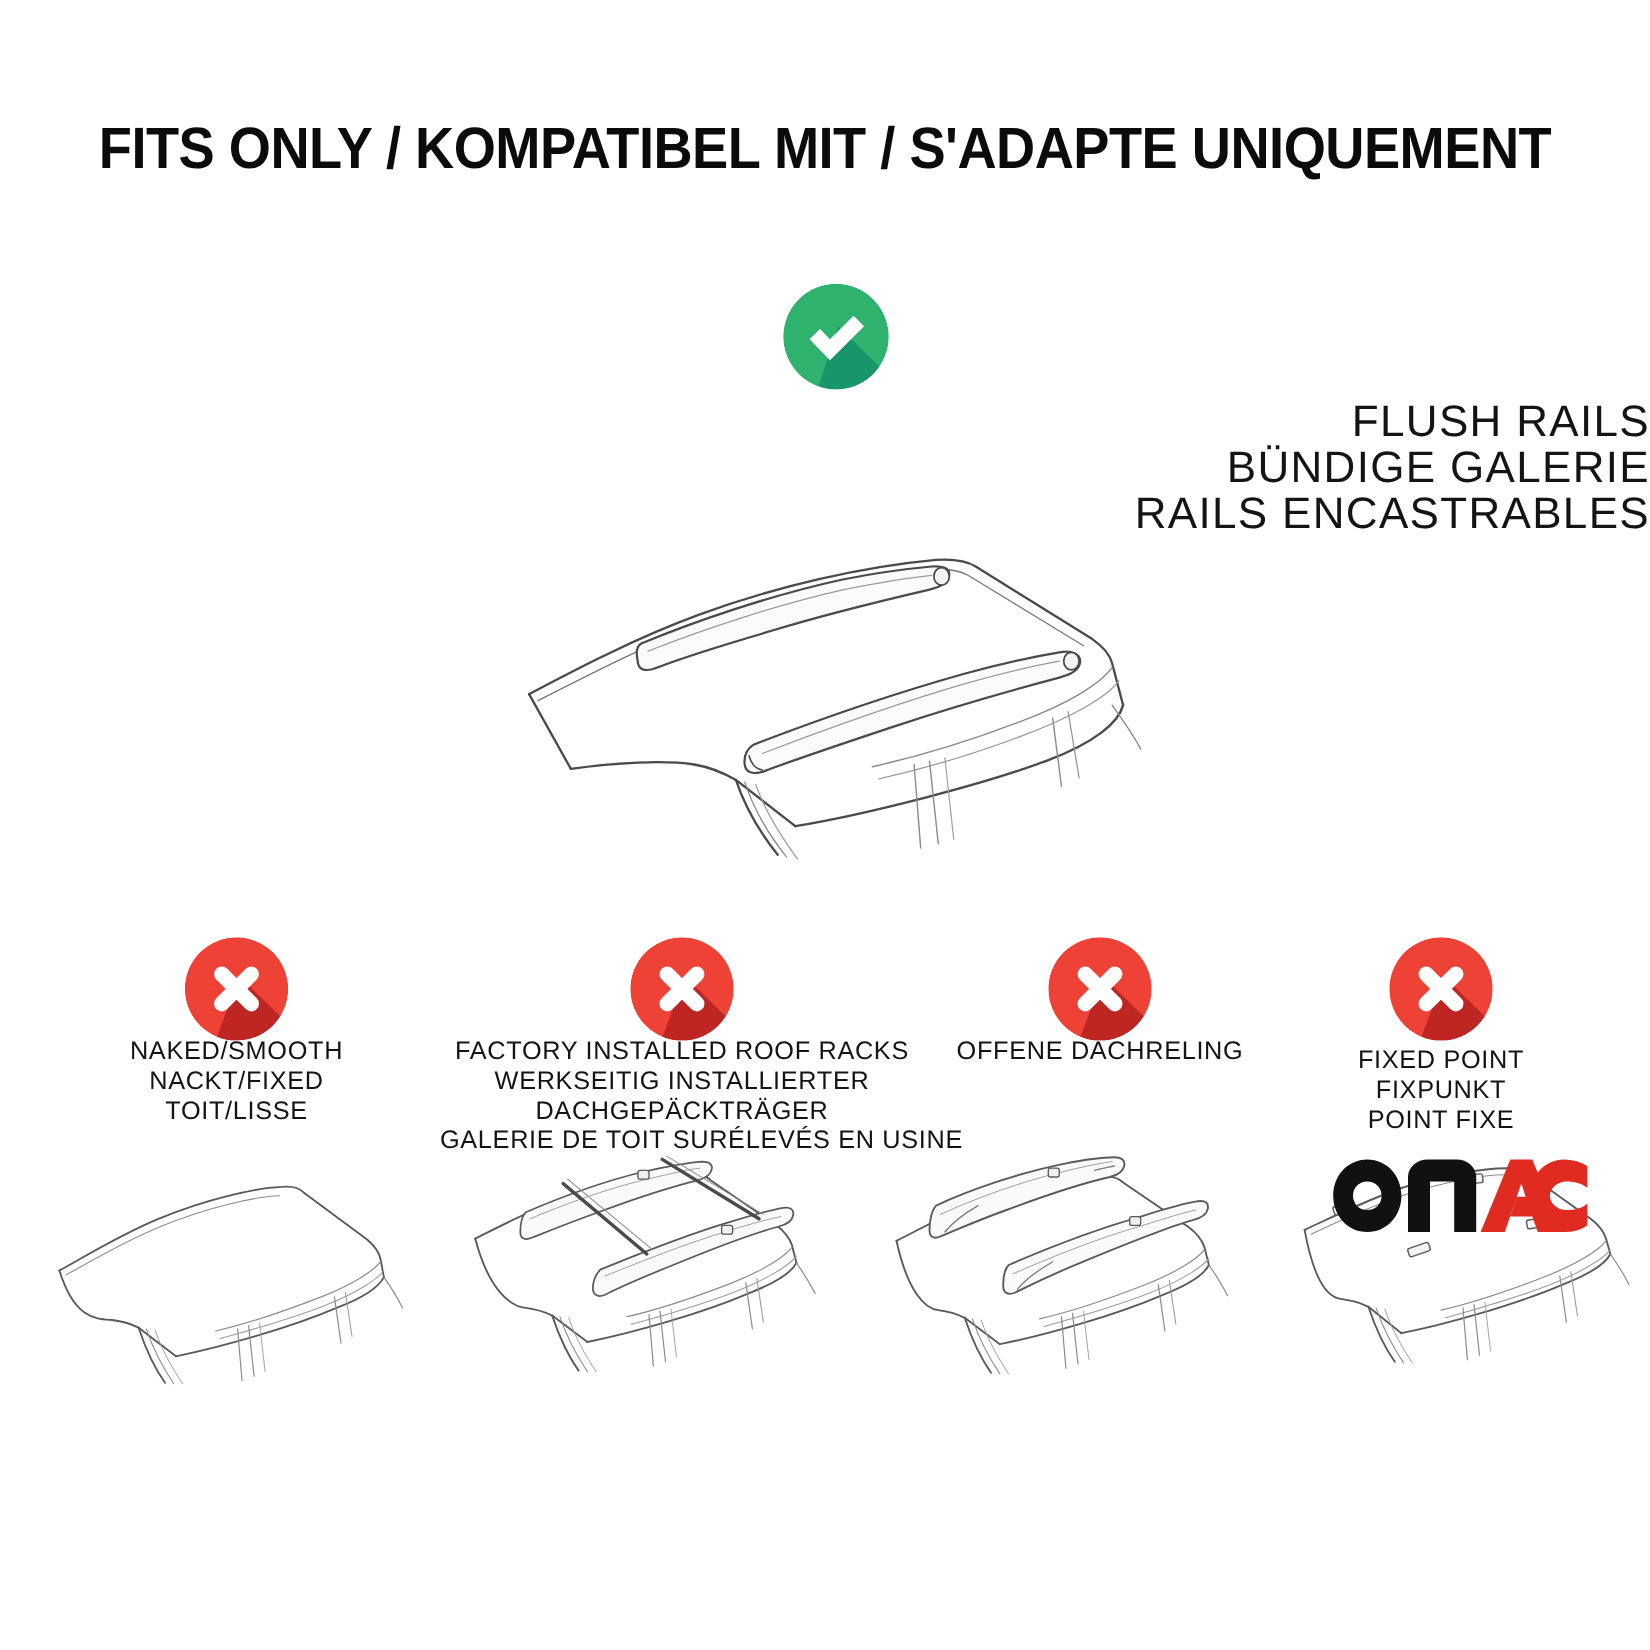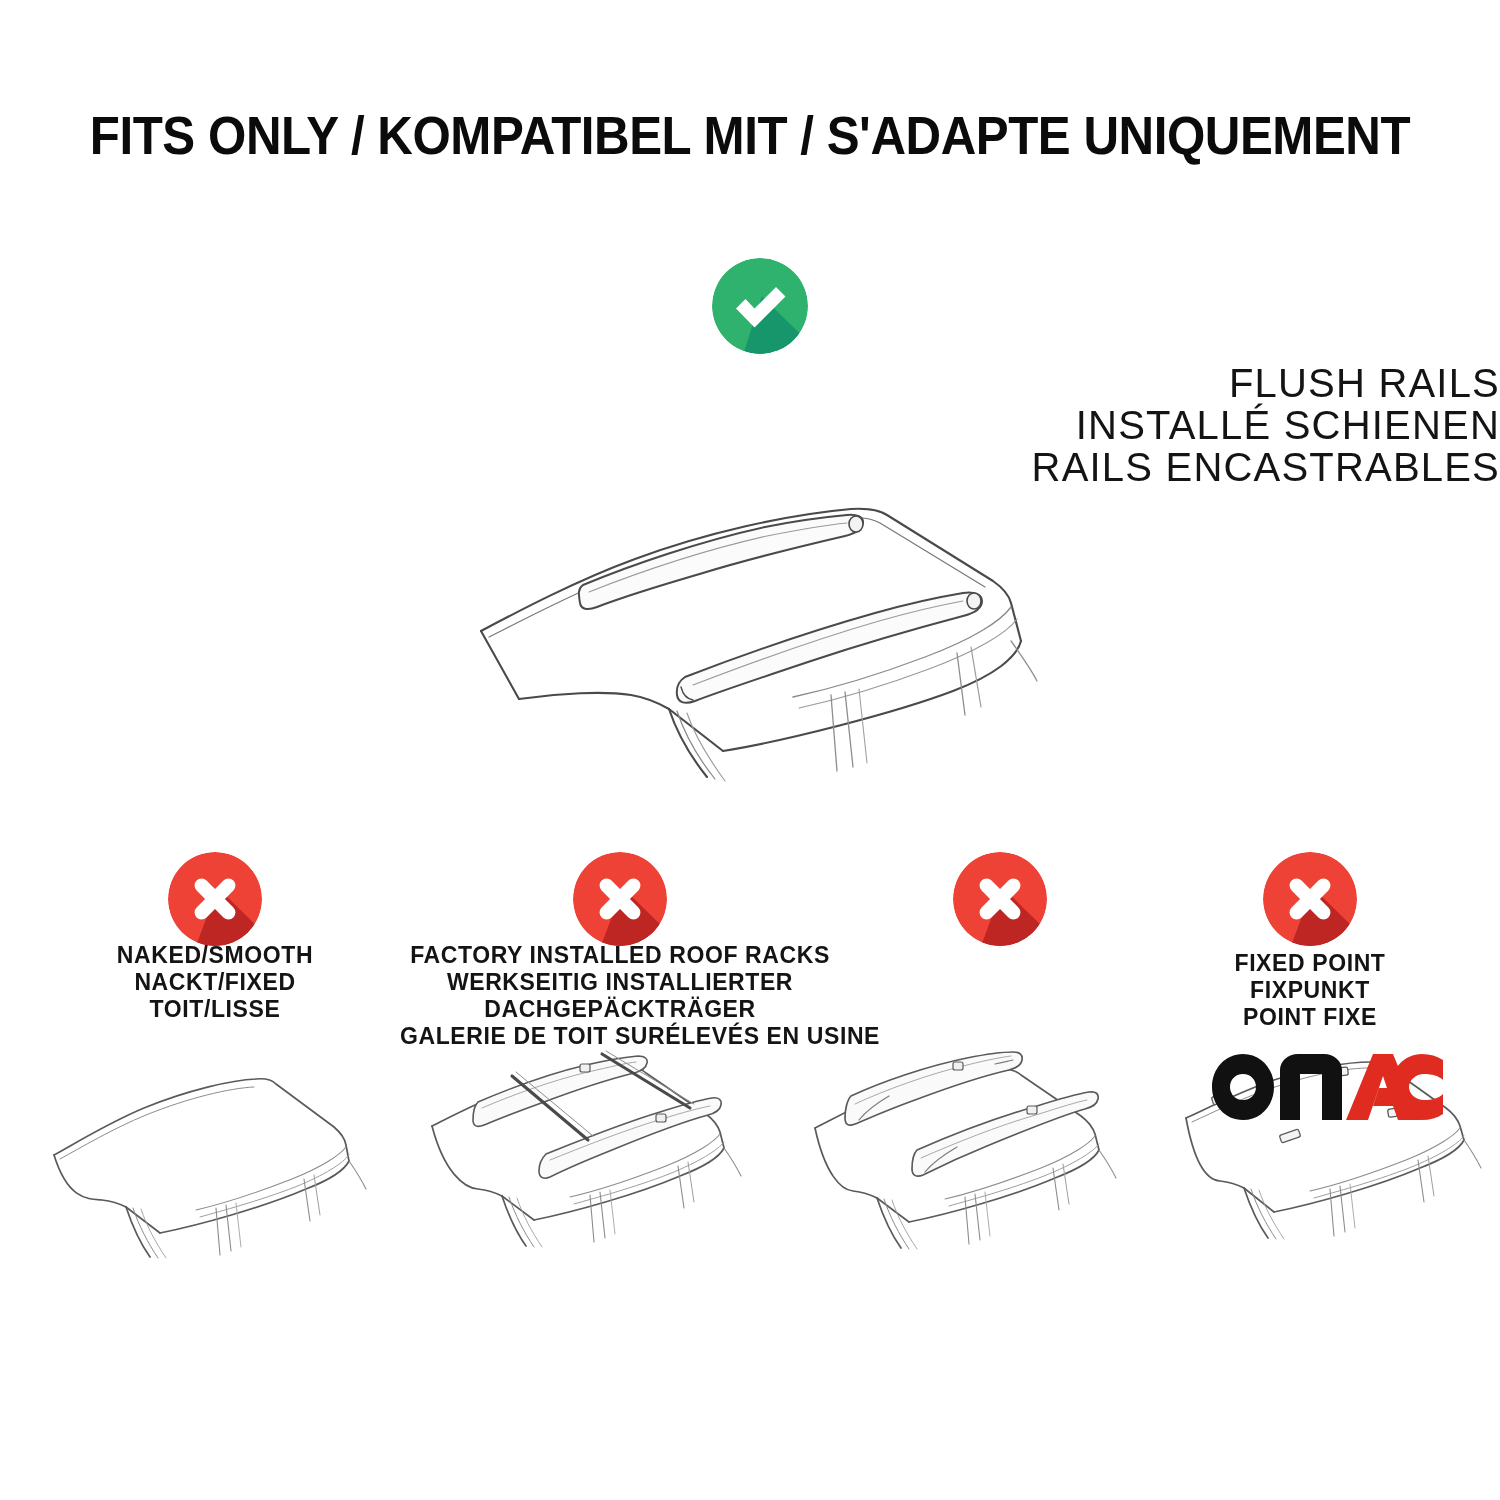--- a/index.html
+++ b/index.html
@@ -69,21 +69,21 @@
   .cap{
     position:absolute;
     text-align:center;
     color:#141414;
     font-family:"Liberation Sans", sans-serif;
     font-weight:300;
     font-size:23px;
     line-height:27px;
     letter-spacing:0.6px;
   }
-  .cap div{white-space:nowrap;font-weight:bold;}
+  .cap div{white-space:nowrap;}
 
   
   .illus{position:absolute;}
   .illus svg{display:block;width:100%;height:100%;}
 
   
   .logo{
     position:absolute;
     right:55px;
     bottom:38px;
@@ -104,21 +104,21 @@
     <div class="shadow"></div>
     <div class="glyph">
       <svg viewBox="0 0 96 96" xmlns="http://www.w3.org/2000/svg">
         <path d="M24 50.5 L33.5 41 L42.5 50.5 L64 29 L73.5 38.5 L42.5 69.5 Z" fill="#ffffff"></path>
       </svg>
     </div>
   </div>
 
   <div class="hero-caption" style="top:362px;">
     <div>FLUSH RAILS</div>
-    <div>INSTALLÉ SCHIENEN</div>
+    <div>BÜNDIGE GALERIE</div>
     <div>RAILS ENCASTRABLES</div>
   </div>
 
   <div class="illus" style="left:455px;top:495px;width:620px;height:300px;">
     <svg viewBox="0 0 620 300" xmlns="http://www.w3.org/2000/svg" fill="none" stroke="#4a4a4a" stroke-width="2.1" stroke-linecap="round" stroke-linejoin="round">
 
       <path d="M26 136 C60 118 120 86 180 64 C250 38 330 20 396 14
                C412 13 424 15 432 20 L538 86
                C548 93 554 100 556 108
                L566 146"></path>
@@ -270,20 +270,21 @@
     <div class="glyph">
       <svg viewBox="0 0 94 94" xmlns="http://www.w3.org/2000/svg">
         <g fill="#ffffff">
           <rect x="21" y="40" width="52" height="14" rx="7" transform="rotate(45 47 47)"></rect>
           <rect x="21" y="40" width="52" height="14" rx="7" transform="rotate(-45 47 47)"></rect>
         </g>
       </svg>
     </div>
   </div>
   <div class="cap" style="left:825px;top:942px;width:350px;">
+    <div>OFFENE DACHRELING</div>
   </div>
   <div class="illus" style="left:805px;top:1050px;width:360px;height:220px;">
     <svg viewBox="0 0 360 220" xmlns="http://www.w3.org/2000/svg" fill="none" stroke="#5a5a5a" stroke-width="1.7" stroke-linecap="round" stroke-linejoin="round">
 
       <path d="M10 78 C34 66 66 48 100 36 C138 23 174 18 196 19
                C206 19 212 21 216 25 L276 66 C284 72 288 78 290 84 L294 100"></path>
       <path d="M294 100 C290 108 276 118 250 128 C208 146 144 164 104 172"></path>
       <path d="M104 172 L72 148"></path>
       <path d="M72 148 C64 144 56 142 48 141 C36 140 20 124 10 78"></path>
       <path d="M72 148 C78 166 86 184 96 198"></path>

